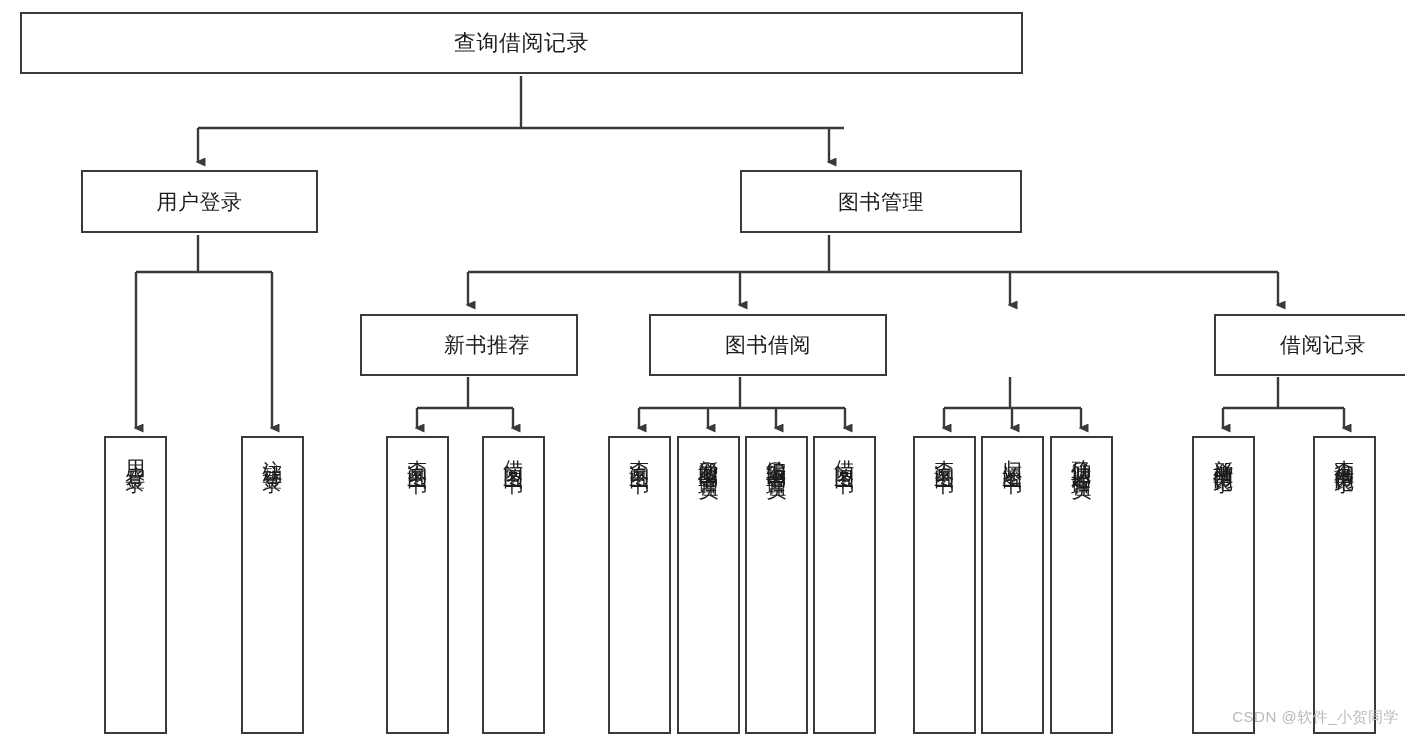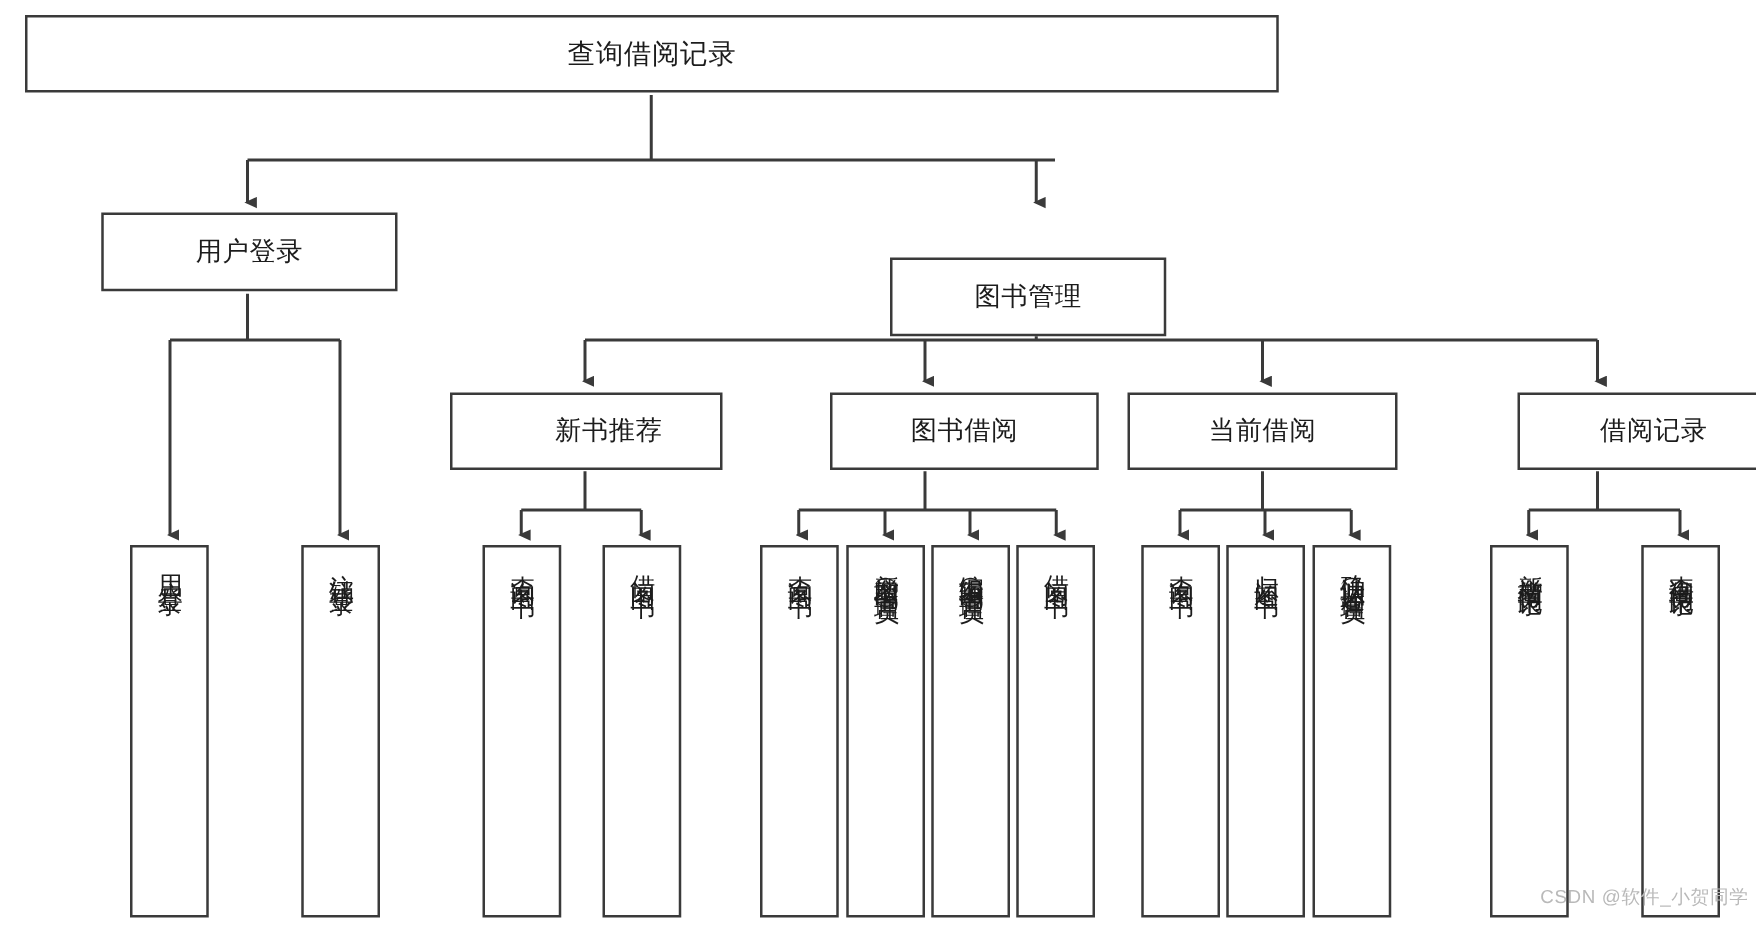--- a/index.html
+++ b/index.html
@@ -132,32 +132,29 @@
     </g>
   </svg>
 
   <div class="node h root" style="left:20px; top:12px; width:1003px; height:62px;">
     <span class="label">查询借阅记录</span>
   </div>
 
   <div class="node h" style="left:81px; top:170px; width:237px; height:63px;">
     <span class="label">用户登录</span>
   </div>
-  <div class="node h" style="left:712px; top:170px; width:221px; height:63px;margin-top:36px;">
+  <div class="node h" style="left:740px; top:170px; width:282px; height:63px;">
     <span class="label">图书管理</span>
   </div>
 
   <div class="node h" style="left:360px; top:314px; width:218px; height:62px;padding-left:36px;">
     <span class="label">新书推荐</span>
   </div>
-  <div class="node h" style="left:664px; top:314px; width:215px; height:62px;">
+  <div class="node h" style="left:649px; top:314px; width:238px; height:62px;">
     <span class="label">图书借阅</span>
-  </div>
-  <div class="node h" style="left:902px; top:314px; width:216px; height:62px;">
-    <span class="label">当前借阅</span>
   </div>
   <div class="node h" style="left:1170px; top:314px; width:218px; height:62px;margin-left:44px;">
     <span class="label">借阅记录</span>
   </div>
 
   <div class="node v" style="left:104px; top:436px; width:63px; height:298px;">
     <span class="label">用户登录</span>
   </div>
   <div class="node v" style="left:241px; top:436px; width:63px; height:298px;">
     <span class="label">注销登录</span>

